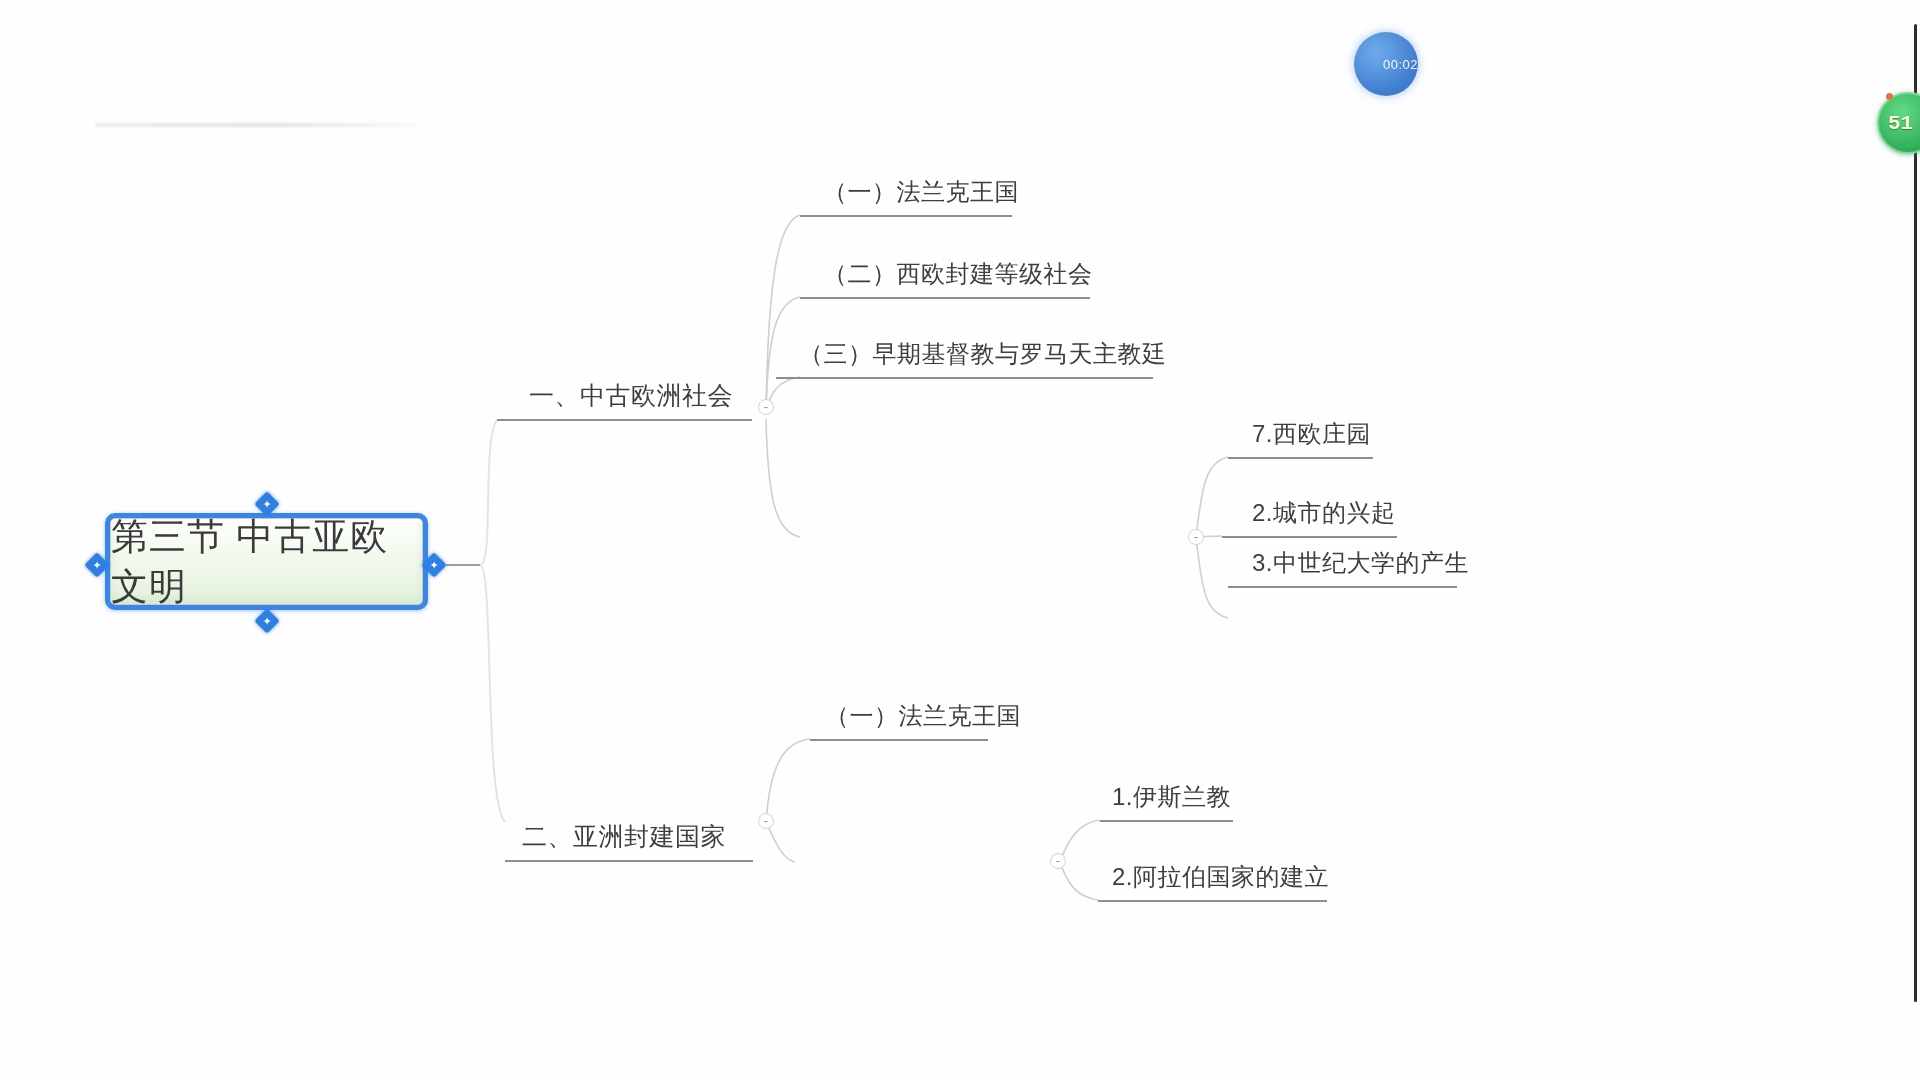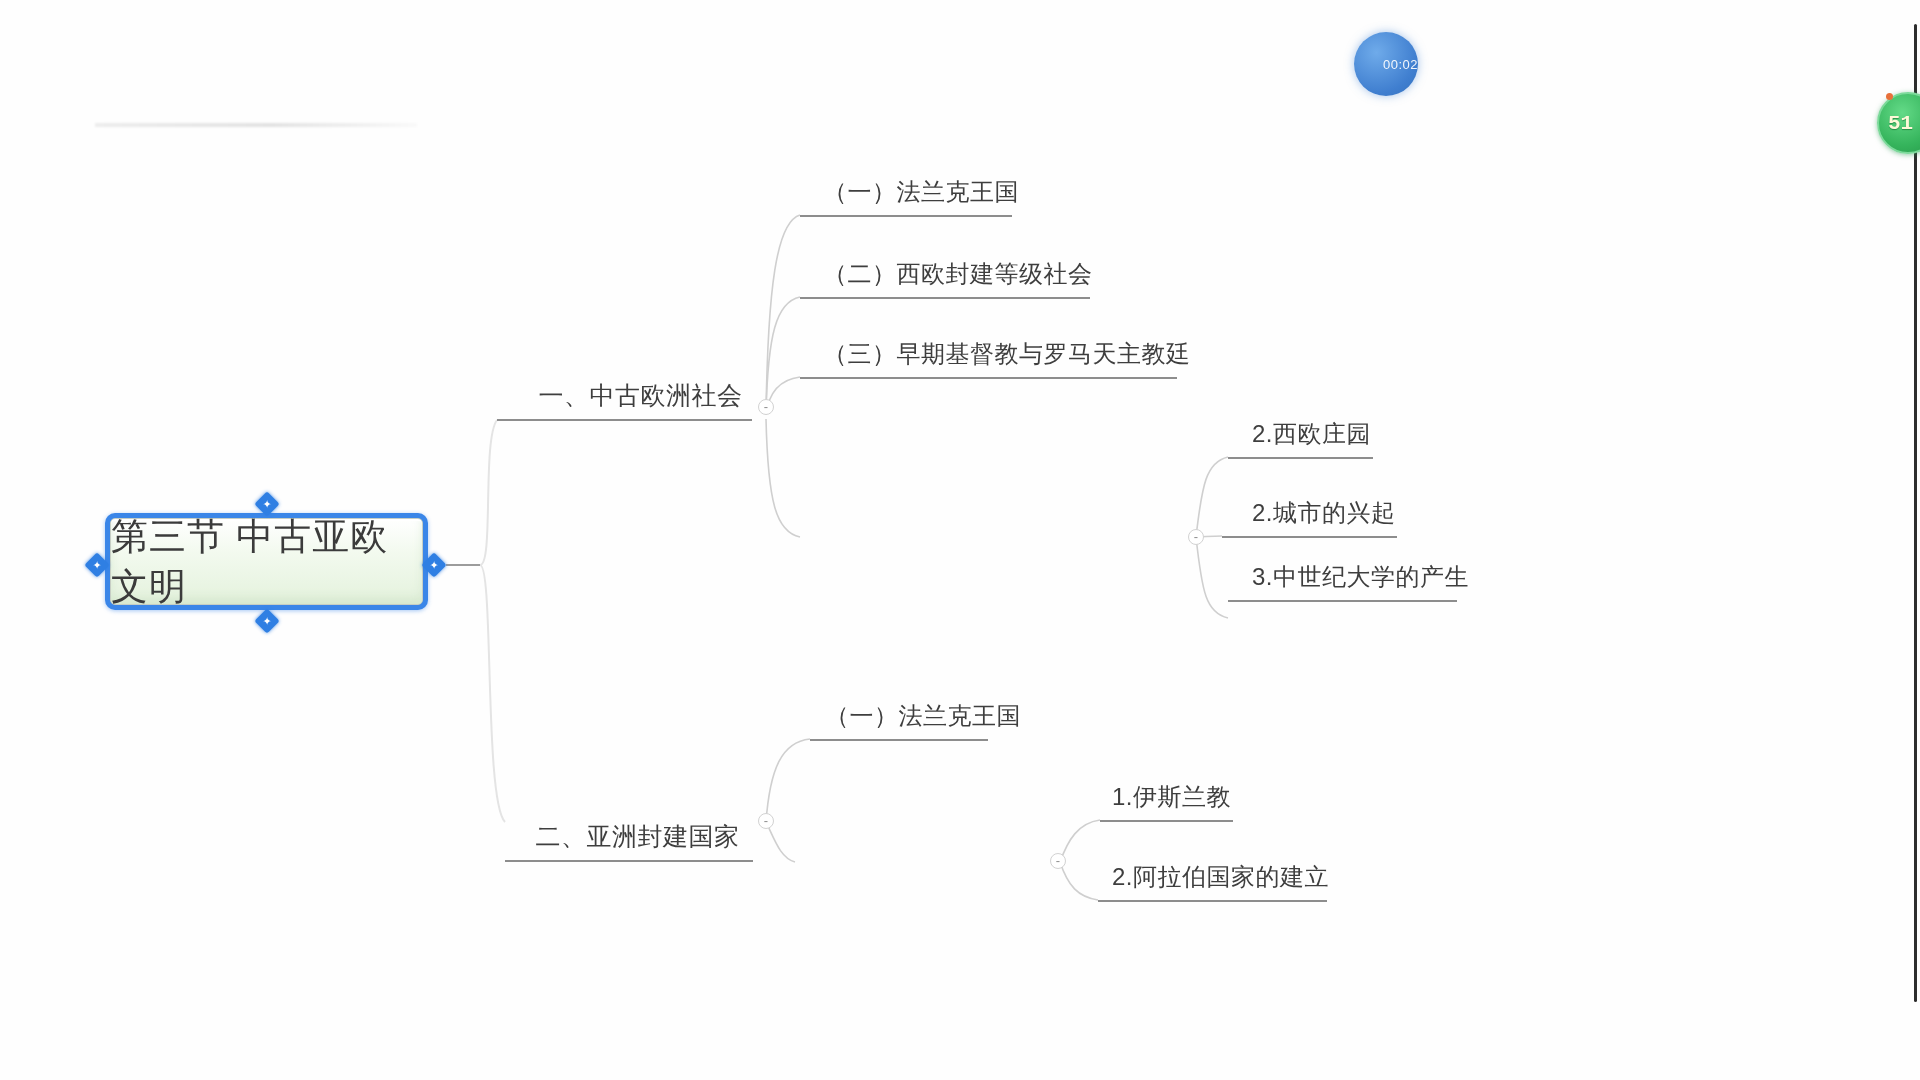--- a/index.html
+++ b/index.html
@@ -13,21 +13,21 @@
   
   .topic{
     position:absolute;z-index:3;
     border-bottom:2px solid #8d8d8d;
     display:flex;align-items:flex-end;
   }
   .topic .tl{
     display:block;white-space:nowrap;color:#3e3e3e;
     padding-bottom:7px;letter-spacing:.5px;
   }
-  .lvl1{height:40px;justify-content:center;}
+  .lvl1{height:40px;}
   .lvl1 .tl{font-size:25px;}
   .lvl2{height:44px;}
   .lvl2 .tl{font-size:24px;}
   
   .root-frame{
     position:absolute;left:105px;top:513px;width:323px;height:97px;
     background:#3a86e8;border-radius:10px;box-sizing:border-box;padding:5px;
     box-shadow:0 1px 4px rgba(58,134,232,.45);z-index:4;
   }
   .root-box{
@@ -142,35 +142,35 @@
   <div class="toggle" style="left:758px;top:399px">-</div>
 
   <div class="topic lvl2" style="left:800px;top:253px;width:290px">
     <span class="tl" style="padding-left:23px">（二）西欧封建等级社会</span>
   </div>
 
   <div class="topic lvl2" style="left:800px;top:171px;width:212px">
     <span class="tl" style="padding-left:23px">（一）法兰克王国</span>
   </div>
 
-  <div class="topic lvl2" style="left:800px;top:333px;width:377px">
+  <div class="topic lvl2" style="left:776px;top:333px;width:377px">
     <span class="tl" style="padding-left:23px">（三）早期基督教与罗马天主教廷</span>
   </div>
 
   <div class="toggle" style="left:1188px;top:529px">-</div>
 
   <div class="topic lvl2" style="left:1228px;top:413px;width:145px">
-    <span class="tl" style="padding-left:24px">2.西欧庄园</span>
+    <span class="tl" style="padding-left:24px">7.西欧庄园</span>
   </div>
 
   <div class="topic lvl2" style="left:1222px;top:492px;width:175px">
     <span class="tl" style="padding-left:30px">2.城市的兴起</span>
   </div>
 
-  <div class="topic lvl2" style="left:1228px;top:556px;width:229px">
+  <div class="topic lvl2" style="left:1228px;top:542px;width:229px">
     <span class="tl" style="padding-left:24px">3.中世纪大学的产生</span>
   </div>
 
   <div class="topic lvl1" style="left:505px;top:820px;width:248px">
     <span class="tl" style="padding-left:17px">二、亚洲封建国家</span>
   </div>
   <div class="toggle" style="left:758px;top:813px">-</div>
 
   <div class="topic lvl2" style="left:810px;top:695px;width:178px">
     <span class="tl" style="padding-left:15px">（一）法兰克王国</span>

